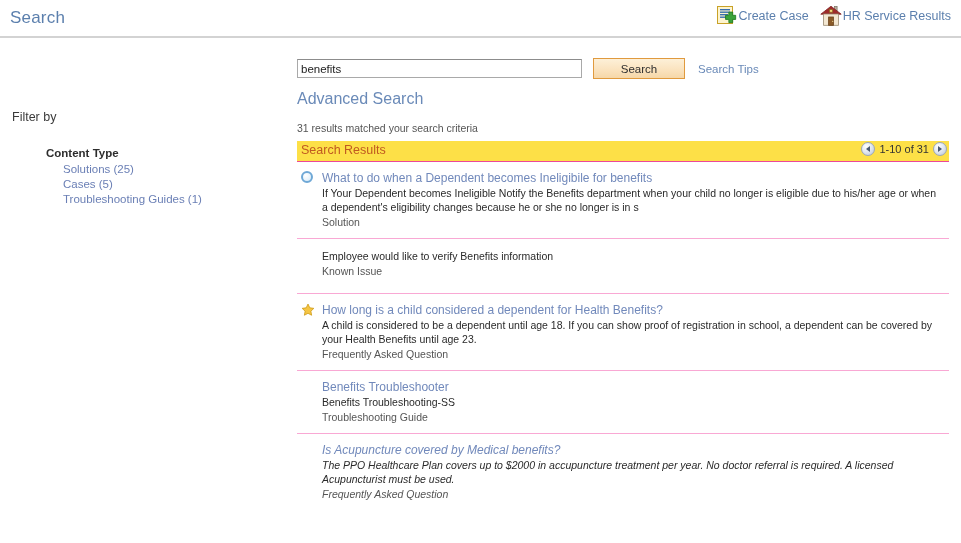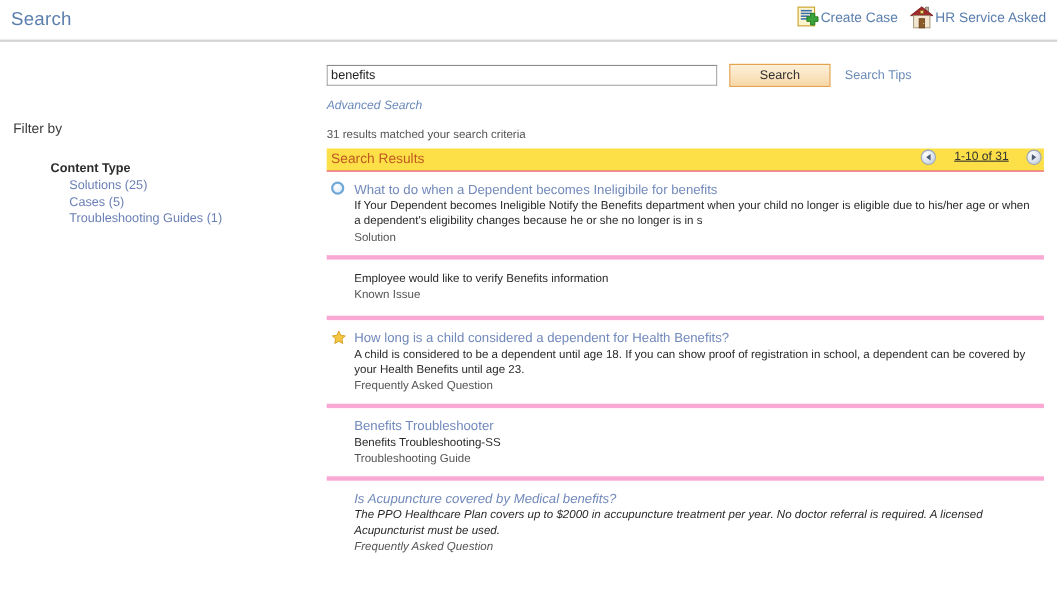--- a/index.html
+++ b/index.html
@@ -101,21 +101,21 @@
     width: 652px;
   }
 
   
   .search-row {
     display: flex;
     align-items: center;
     margin-top: 20px;
   }
   .search-input {
-    width: 355px;
+    width: 285px;
     height: 19px;
     box-sizing: border-box;
     border: 1px solid #a9a9a9;
     border-top-color: #8c8c8c;
     font-family: "Liberation Sans", sans-serif;
     font-size: 11.5px;
     color: #222;
     padding: 2px 3px;
     background: #fff;
     outline: none;
@@ -135,24 +135,23 @@
   }
   .search-tips {
     margin-left: 13px;
     font-size: 11.5px;
     color: #6a8ab8;
     text-decoration: none;
   }
   .advanced-search {
     display: inline-block;
     margin-top: 11px;
-    font-size: 11px;
+    font-size: 16px;
     color: #6a8ab8;
     text-decoration: none;
-    font-style: italic;
   }
   .results-count {
     margin-top: 14px;
     font-size: 10.5px;
     color: #555555;
   }
 
   
   .results-bar {
     margin-top: 7px;
@@ -166,23 +165,22 @@
     left: 4px;
     top: 2px;
     font-size: 12.5px;
     color: #c05a21;
   }
   .pager {
     position: absolute;
     right: 2px;
     top: 1px;
     display: flex;
-    align-items: flex-start;
-    gap: 16px;
-    text-decoration: underline;
+    align-items: center;
+    gap: 4px;
   }
   .pager-label {
     font-size: 11px;
     color: #333333;
   }
   .pager-btn {
     width: 14px;
     height: 14px;
     border-radius: 50%;
     background: radial-gradient(circle at 35% 30%, #ffffff 0%, #e3e9f2 45%, #b8c4d6 100%);
@@ -198,21 +196,21 @@
     border-top: 3.5px solid transparent;
     border-bottom: 3.5px solid transparent;
   }
   .pager-btn.prev .tri { border-right: 4.5px solid #4a5a72; }
   .pager-btn.next .tri { border-left: 4.5px solid #4a5a72; }
 
   
   .result {
     position: relative;
     padding: 9px 0 10px 0;
-    border-bottom: 4px solid #f9a8d4;
+    border-bottom: 1px solid #f9a8d4;
     min-height: 55px;
     box-sizing: border-box;
   }
   .result:last-child { border-bottom: none; font-style: italic; }
   .result-icon {
     position: absolute;
     left: 4px;
     top: 9px;
     width: 14px;
     height: 14px;
@@ -276,21 +274,21 @@
       <span>
         <svg class="icon-home" viewBox="0 0 24 24" xmlns="http://www.w3.org/2000/svg">
           <rect x="15.5" y="2.5" width="2.6" height="5" fill="#b8b0a0" stroke="#7a7060" stroke-width="0.7"></rect>
           <path d="M12 2.2 L22.2 10.2 H1.8 Z" fill="#9e2a2a" stroke="#7d1f1f" stroke-width="0.8" stroke-linejoin="round"></path>
           <rect x="4.6" y="10" width="14.8" height="11.3" fill="#f3e7d2" stroke="#9a8a70" stroke-width="0.8"></rect>
           <rect x="9.6" y="13" width="4.8" height="8.3" fill="#8a5a28" stroke="#6b431c" stroke-width="0.8"></rect>
           <circle cx="13.7" cy="17.4" r="0.6" fill="#e8d08a"></circle>
           <rect x="10.6" y="5.6" width="2.9" height="2.6" fill="#f2d97e" stroke="#8a6a20" stroke-width="0.7"></rect>
         </svg>
       </span>
-      <span class="header-link-label">HR Service Asked</span>
+      <span class="header-link-label">HR Service Results</span>
     </a>
 
   </div>
 </div>
 
 <div class="content">
 
   <div class="sidebar">
     <div class="filter-by">Filter by</div>
 

